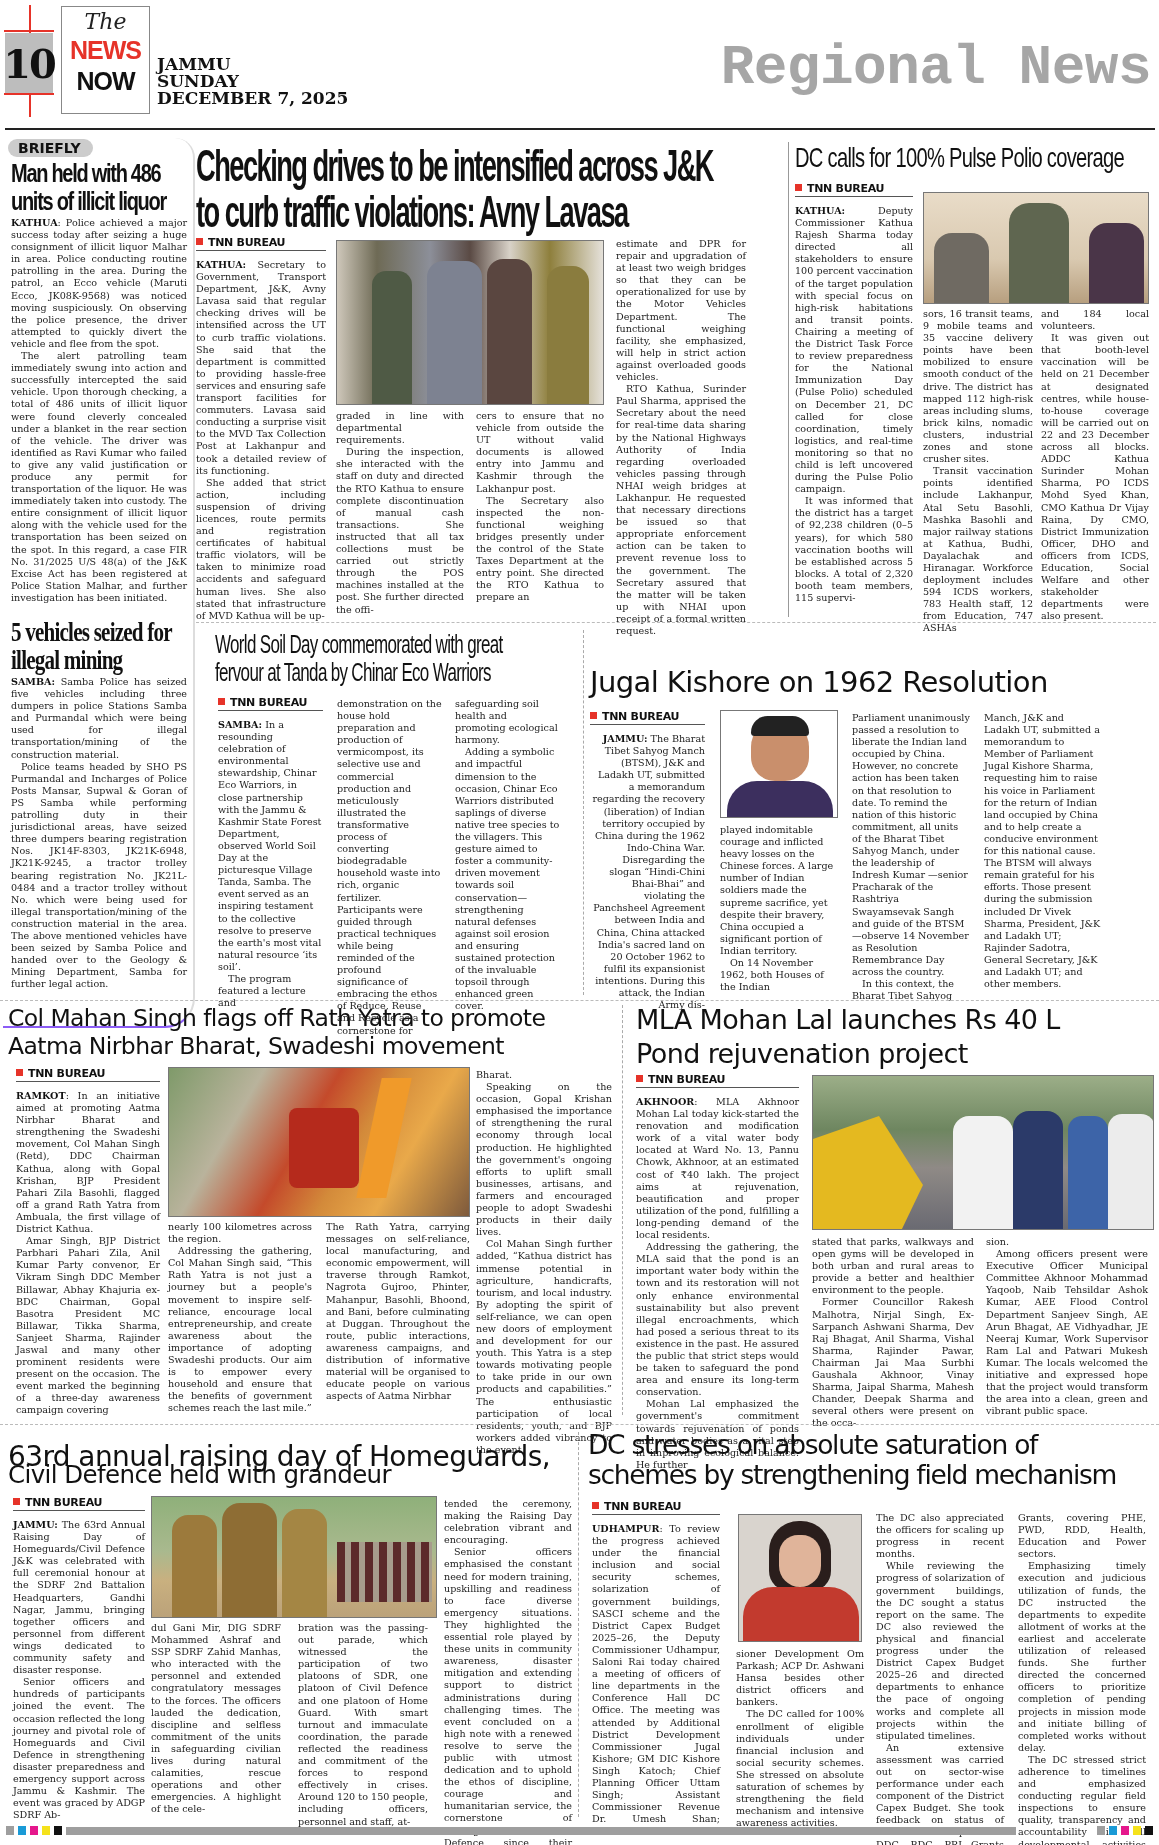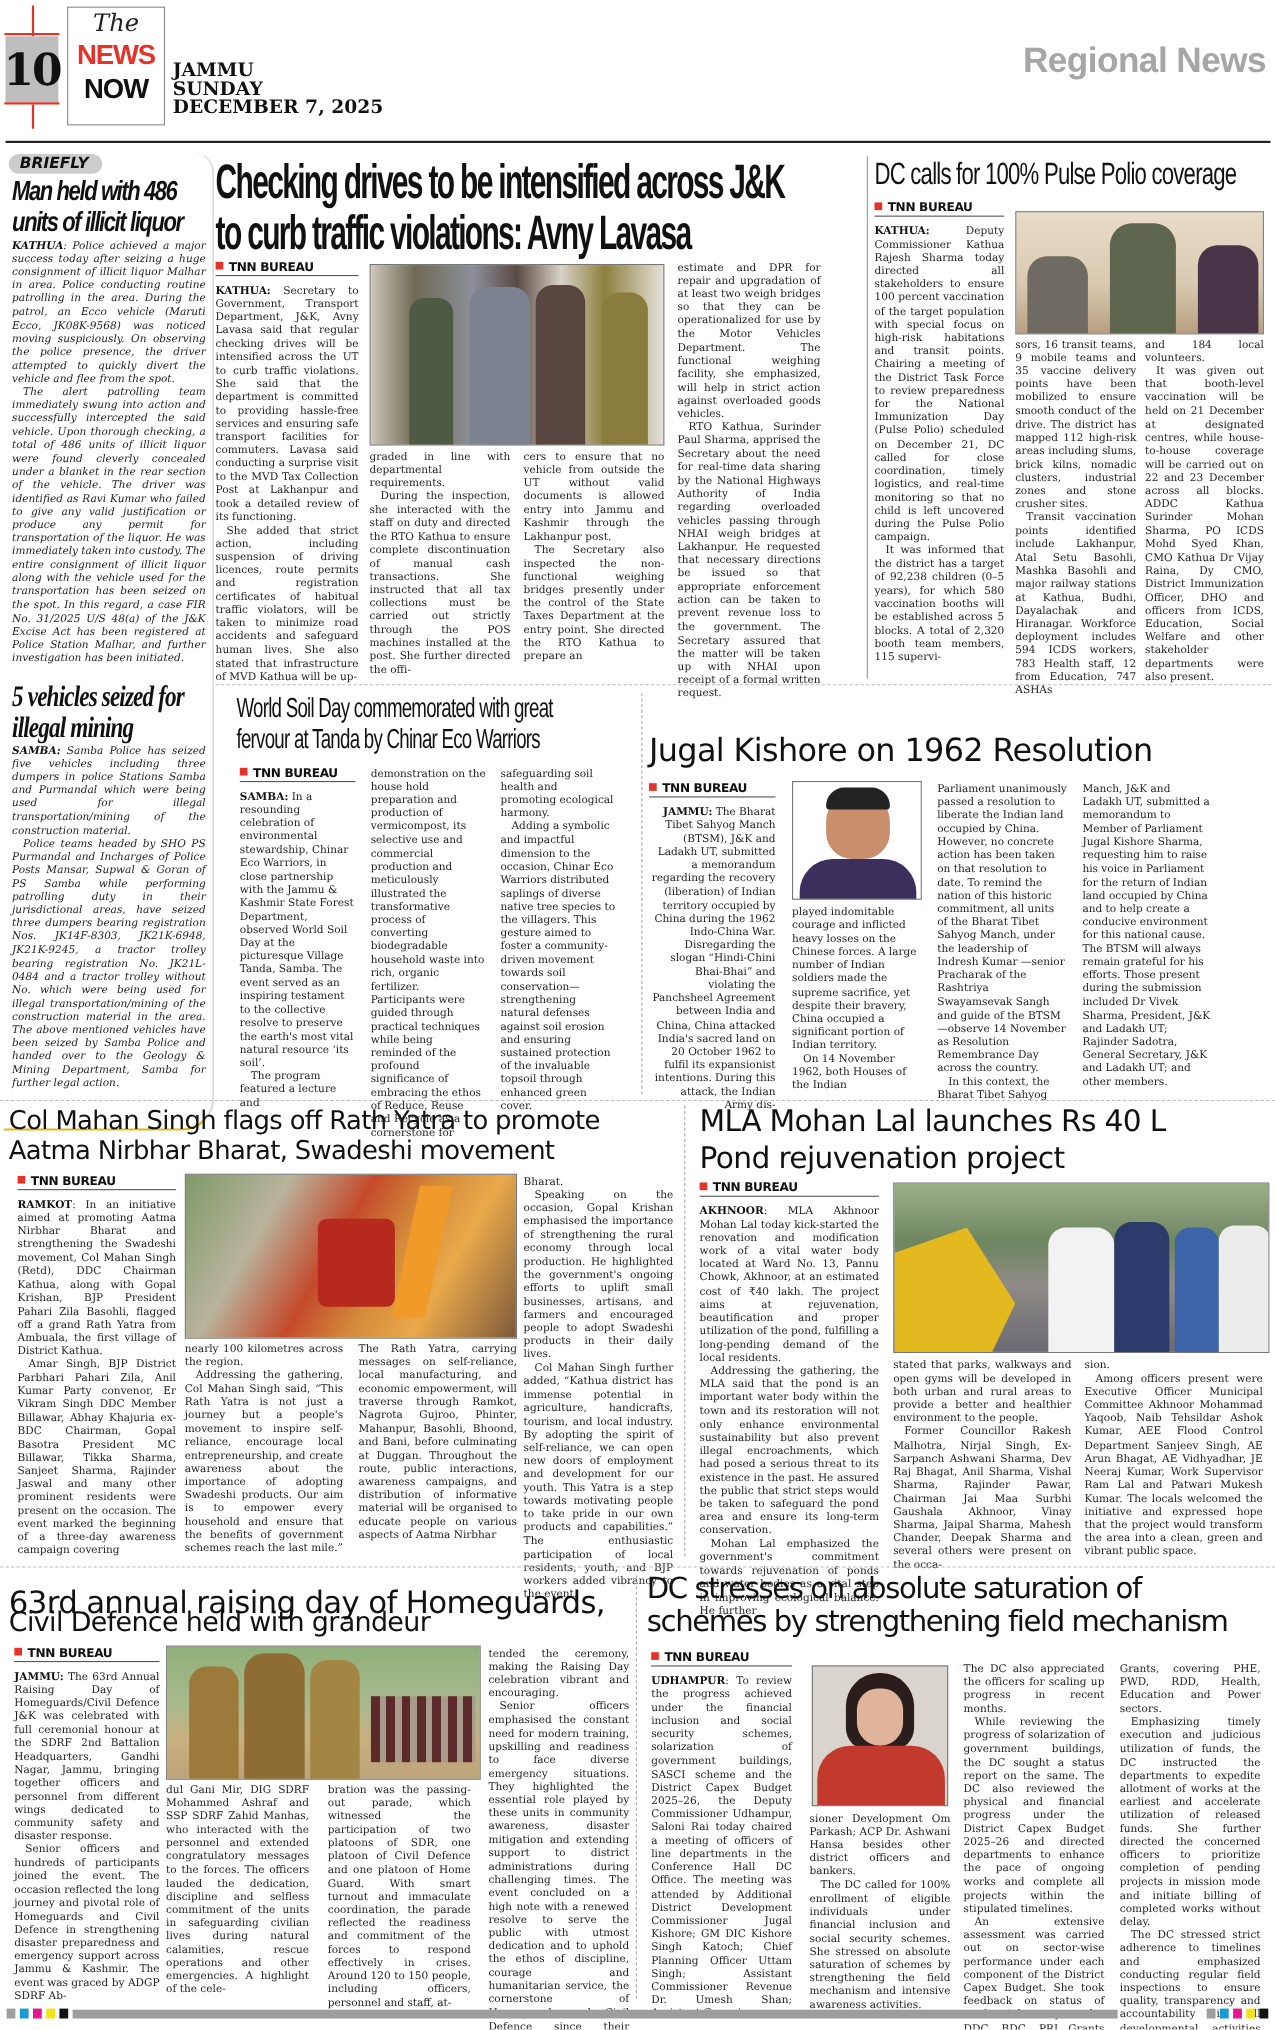--- a/index.html
+++ b/index.html
@@ -35,25 +35,25 @@
     <div style="font-family:'Liberation Sans',sans-serif;font-weight:bold;font-size:25px;line-height:30px;color:#e63329;letter-spacing:-1px">NEWS</div>
     <div style="font-family:'Liberation Sans',sans-serif;font-weight:bold;font-size:25px;line-height:32px;color:#111;letter-spacing:-1px">NOW</div>
   </div>
 
   <div class="abs" style="left:157px;top:56px;font-family:'DejaVu Serif',serif;font-weight:bold;font-size:17px;line-height:17px;color:#111">
     <div>JAMMU</div>
     <div>SUNDAY</div>
     <div>DECEMBER 7, 2025</div>
   </div>
 
-  <div class="abs" style="right:8px;top:36px;font-family:Liberation Sans, sans-serif;font-weight:bold;font-size:32px;color:#a6a6a6;letter-spacing:-0.5px">Regional News</div>
+  <div class="abs" style="right:8px;top:36px;font-family:Liberation Mono, monospace;font-weight:bold;font-size:56px;color:#a6a6a6;letter-spacing:-0.5px">Regional News</div>
   <div class="abs" style="left:5px;top:128px;width:1150px;height:2px;background:#222"></div>
 </div>
 
-<div class="abs" style="left:3px;top:138px;width:192px;height:890px;border-right:2px solid #ddd;border-bottom:2px solid #eab308;border-bottom-right-radius:30px;border-top-right-radius:20px;font-style:italic;">
+<div class="abs" style="left:3px;top:138px;width:192px;height:890px;border-right:2px solid #ddd;border-bottom:2px solid #8b5cf6;border-bottom-right-radius:30px;border-top-right-radius:20px;">
   <div style="display:inline-block;background:#ccc;border-radius:10px;padding:1px 12px 1px 10px;font-family:'DejaVu Sans',sans-serif;font-weight:bold;font-size:14px;color:#111;margin-left:5px">BRIEFLY</div>
 
   <div style="padding:2px 6px 0 8px">
     <div class="cond-head" style="white-space:normal;font-family:'Liberation Sans',sans-serif;font-size:25px;line-height:28px;letter-spacing:-1.6px;transform:scaleX(0.8);width:220px;">Man held with 486 units of illicit liquor</div>
     <div class="body-text" style="margin-top:2px">
       <p><b>KATHUA</b><span>: Police achieved a major success today after seizing a huge consignment of illicit liquor Malhar in area. Police conducting routine patrolling in the area. During the patrol, an Ecco vehicle (Maruti Ecco, JK08K-9568) was noticed moving suspiciously. On observing the police presence, the driver attempted to quickly divert the vehicle and flee from the spot.</span></p>
       <p>The alert patrolling team immediately swung into action and successfully intercepted the said vehicle. Upon thorough checking, a total of 486 units of illicit liquor were found cleverly concealed under a blanket in the rear section of the vehicle. The driver was identified as Ravi Kumar who failed to give any valid justification or produce any permit for transportation of the liquor. He was immediately taken into custody. The entire consignment of illicit liquor along with the vehicle used for the transportation has been seized on the spot. In this regard, a case FIR No. 31/2025 U/S 48(a) of the J&amp;K Excise Act has been registered at Police Station Malhar, and further investigation has been initiated.</p>
     </div>
   </div>
 

